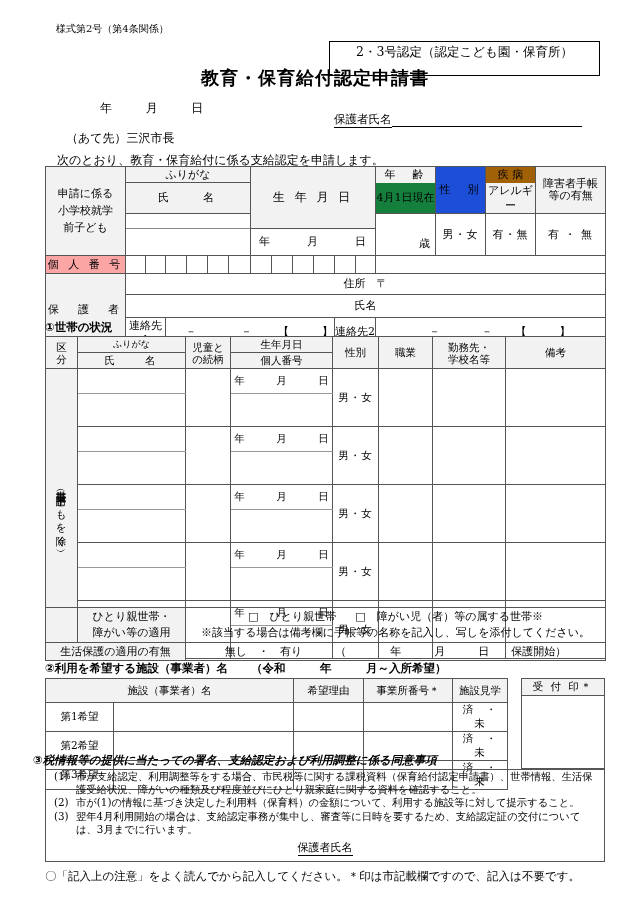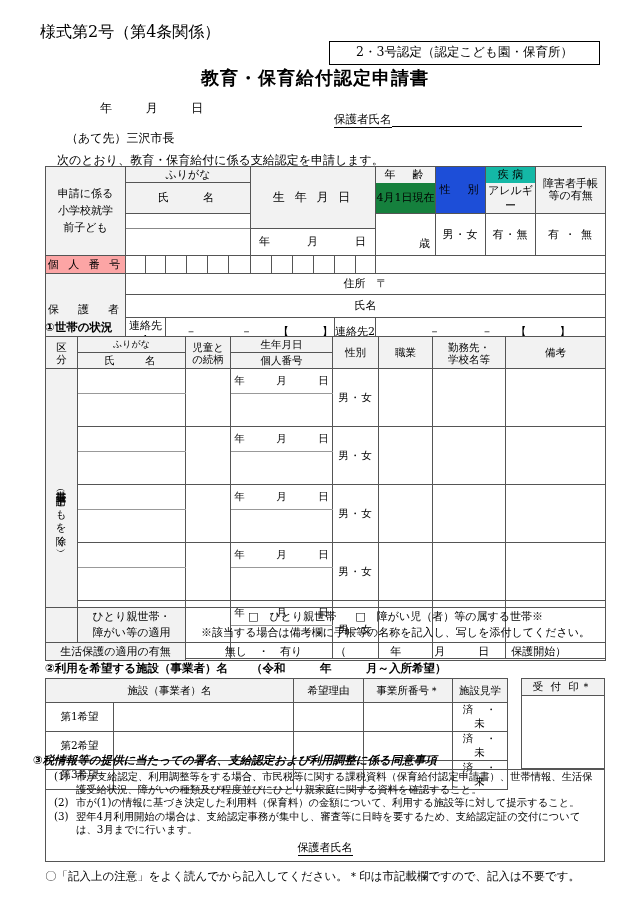--- a/index.html
+++ b/index.html
@@ -6,23 +6,23 @@
   body{
     width:630px;height:903px;
     font-family:"DejaVu Serif","Liberation Serif",serif;
     color:#000;
     font-size:11px;
     -webkit-font-smoothing:none;
   }
   .page{position:relative;width:630px;height:903px;overflow:hidden;}
 
   
-  .form-no{position:absolute;left:40px;top:22px;font-size:16px;}
+  .form-no{position:absolute;left:56px;top:22px;font-size:10px;}
   .kubun-box{
-    position:absolute;left:329px;top:41px;width:271px;height:24px;
+    position:absolute;left:329px;top:41px;width:271px;height:35px;
     border:1px solid #000;box-sizing:border-box;
     font-size:12.5px;text-align:center;line-height:19px;
   }
   .doc-title{
     position:absolute;left:0;top:66px;width:630px;
     text-align:center;font-size:18px;font-weight:bold;
     font-family:"DejaVu Sans","Liberation Sans",sans-serif;
     letter-spacing:1px;
   }
   .date-line{position:absolute;left:100px;top:100px;font-size:12px;letter-spacing:0px;}
@@ -51,21 +51,21 @@
   
   #tbl-applicant{position:absolute;left:45px;top:166px;width:560px;}
   #tbl-applicant td{height:16px;}
   .furi-lbl{font-size:9px;background:#f2f2f2;}
   .name-lbl{font-size:12px;background:#f2f2f2;letter-spacing:4px;}
   .side-lbl{background:#f2f2f2;font-size:11.5px;line-height:17px;}
   .ymd{font-size:11px;letter-spacing:1px;}
   .age-head{font-size:12.5px;background:#f2f2f2;letter-spacing:3px;}
   .age-sub{font-size:8.5px;background:#15803d;}
   .sei-head{font-size:12.5px;background:#1d4ed8;letter-spacing:3px;}
-  .sick-head{font-size:12.5px;background:#14b8a6;}
+  .sick-head{font-size:12.5px;background:#a16207;}
   .sick-sub{font-size:8px;background:#f2f2f2;}
   .hcap-head{font-size:10px;background:#f2f2f2;line-height:12px;}
   .mynum-lbl{background:#fca5a5;font-size:11.5px;letter-spacing:3px;}
   .addr-cell{text-align:left;padding-left:5px;font-size:11px;}
   .tel-lbl{font-size:10.5px;background:#fff;}
 
   
   .sec-cap{position:absolute;font-size:11.5px;font-family:"DejaVu Sans","Liberation Sans",sans-serif;font-weight:bold;}
 
   

